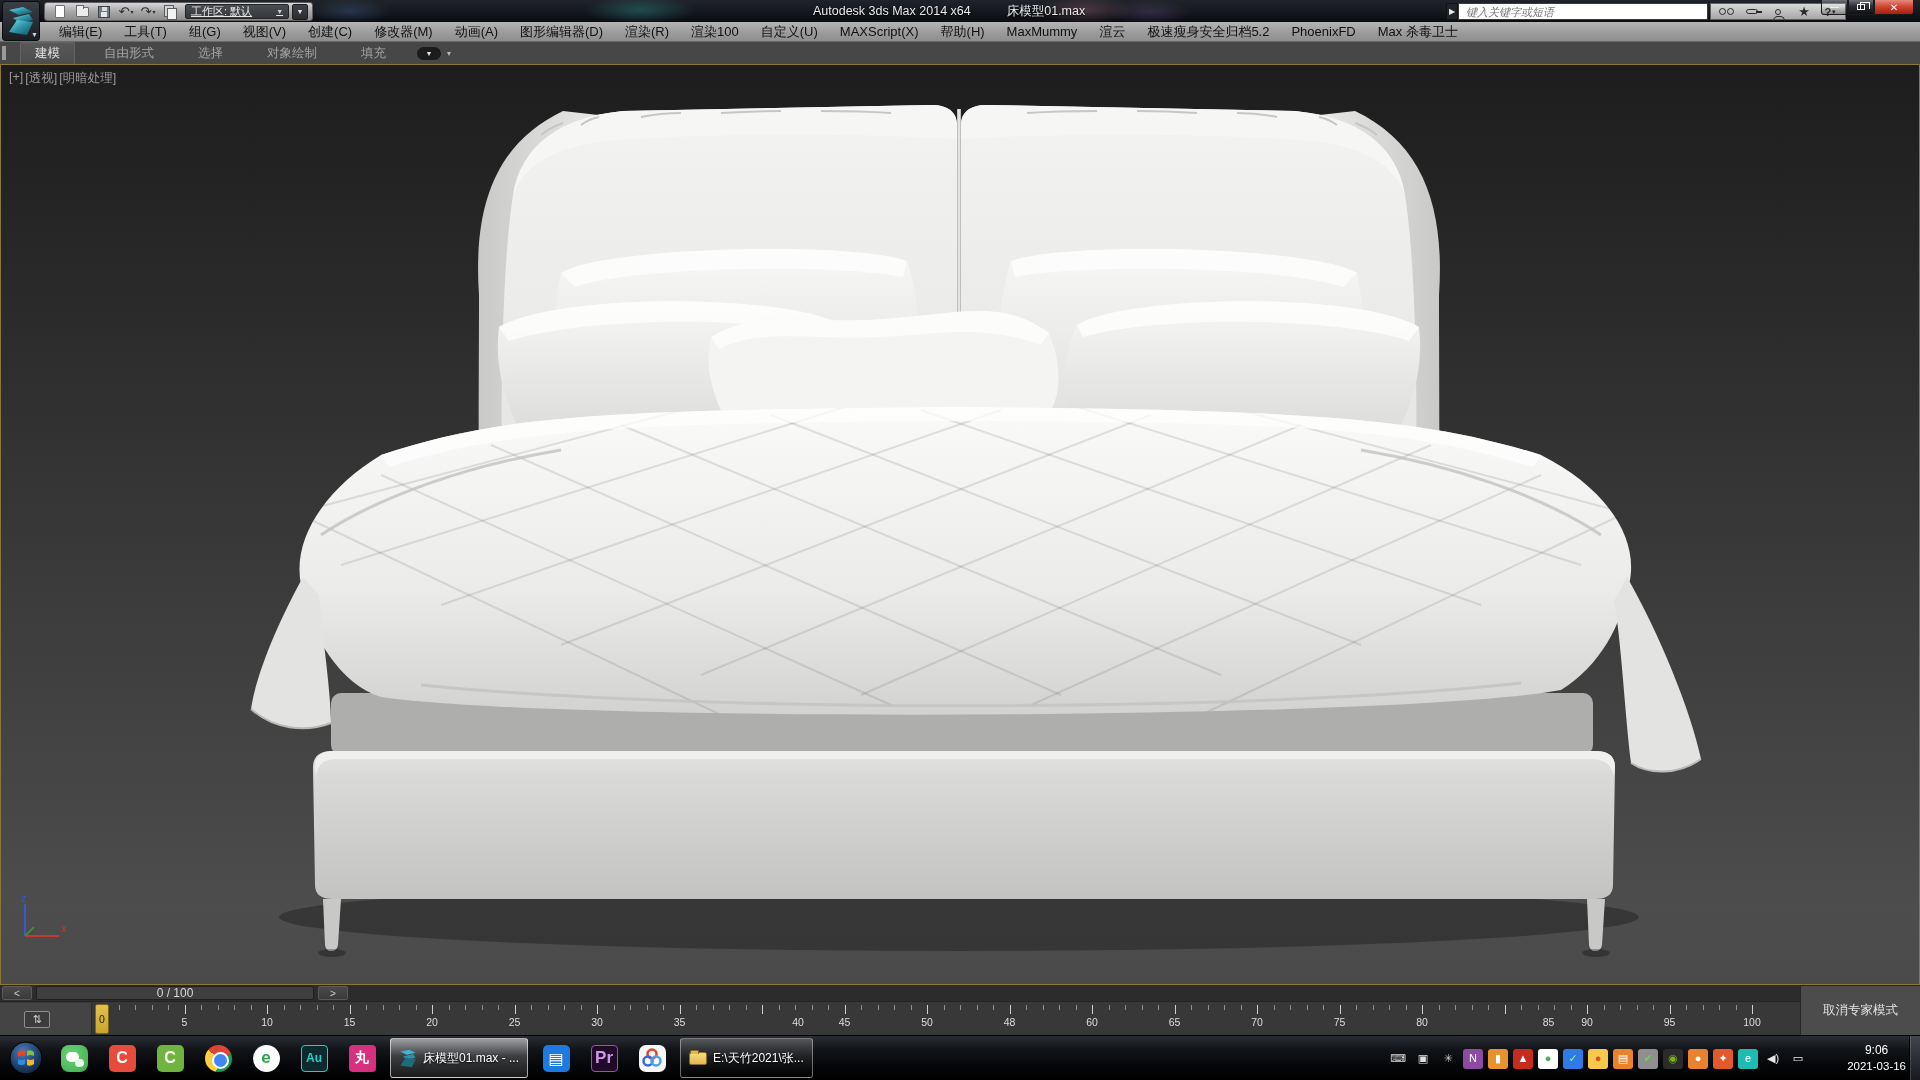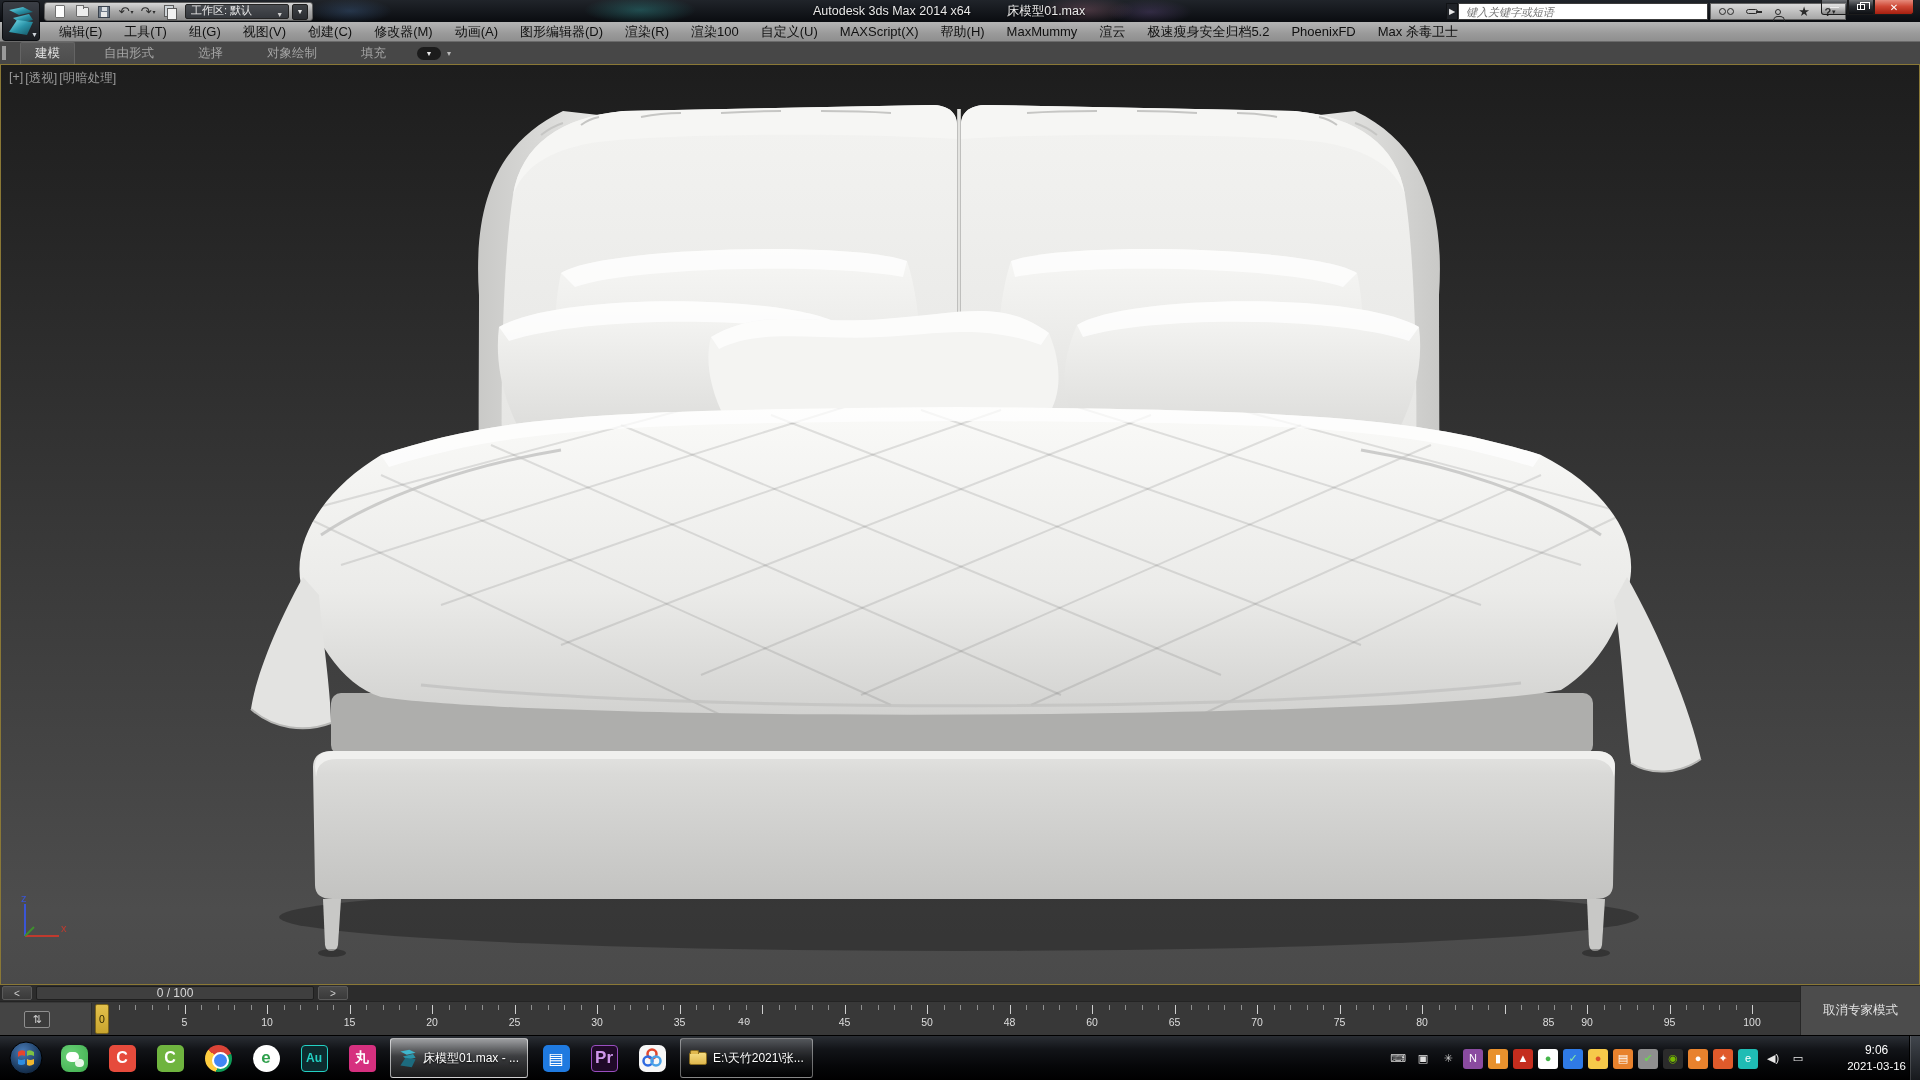--- a/index.html
+++ b/index.html
@@ -25,22 +25,22 @@
   .ic-page{width:10px;height:13px;background:#fdfdfd;border:1px solid #707070;border-radius:1px;}
   .ic-folder{width:13px;height:10px;background:#ececec;border:1px solid #6a6a6a;border-radius:1px;position:relative;}
   .ic-folder:before{content:"";position:absolute;left:-1px;top:-3px;width:6px;height:3px;background:#ececec;border:1px solid #6a6a6a;border-bottom:none;}
   .ic-save{width:12px;height:12px;background:#6f7a88;border:1px solid #39414c;position:relative;}
   .ic-save:before{content:"";position:absolute;left:2px;bottom:0;width:6px;height:5px;background:#e8e8e8;}
   .ic-save:after{content:"";position:absolute;left:3px;top:0;width:5px;height:4px;background:#dadee2;}
   .ic-arrow{font-size:13px;color:#2e2e2e;line-height:1;}
   .ic-paste{width:12px;height:13px;position:relative;}
   .ic-paste:before{content:"";position:absolute;left:0;top:0;width:8px;height:10px;background:#cfd4d8;border:1px solid #5c5c5c;}
   .ic-paste:after{content:"";position:absolute;left:3px;top:3px;width:8px;height:10px;background:#f2f2f2;border:1px solid #5c5c5c;}
-  .workspace-dd{height:15px;margin-left:4px;display:flex;align-items:flex-end;gap:24px;
-    background:linear-gradient(#4a4d52,#34373c);border:1px solid #232323;border-radius:2px;padding:0 5px;color:#e8e8e8;font-size:11px;}
+  .workspace-dd{height:15px;margin-left:4px;display:flex;align-items:center;gap:24px;
+    background:linear-gradient(#4a4d52,#34373c);border:1px solid #232323;border-radius:2px;padding:0 5px;color:#e8e8e8;font-size:11px;text-decoration:underline;}
   .workspace-dd .dd{font-size:7px;color:#cfcfcf;}
   .qat-flyout{width:16px;height:16px;margin-left:3px;display:flex;align-items:center;justify-content:center;
     background:linear-gradient(#3f4246,#2a2c30);border:1px solid #1e1e1e;border-radius:2px;color:#e8e8e8;font-size:7px;}
   .title-text{position:absolute;left:50%;top:0;transform:translateX(-54%);height:22px;display:flex;align-items:center;gap:36px;
     color:#e9e9e9;font-size:12.5px;text-shadow:0 1px 2px #000;white-space:nowrap;}
   
   .infocenter{position:absolute;right:74px;top:3px;height:17px;display:flex;align-items:center;}
   .ic-collapse{width:12px;height:17px;display:flex;align-items:center;justify-content:center;color:#e8e8e8;font-size:8px;background:#202328;border:1px solid #101215;}
   .searchbox{width:250px;height:17px;background:#fff;border:1px solid #3c3c3c;display:flex;align-items:center;padding:0 5px;}
   .searchbox input{border:none;outline:none;width:100%;font-size:11px;font-style:italic;color:#555;background:transparent;}
@@ -479,21 +479,21 @@
           <div class="tick" style="left: 1643.5px;"></div>
           <div class="tick major" style="left: 1660px;"></div>
           <span class="tick-num" style="left: 10px;">0</span>
           <span class="tick-num" style="left: 92.5px;">5</span>
           <span class="tick-num" style="left: 175px;">10</span>
           <span class="tick-num" style="left: 257.5px;">15</span>
           <span class="tick-num" style="left: 340px;">20</span>
           <span class="tick-num" style="left: 422.5px;">25</span>
           <span class="tick-num" style="left: 505px;">30</span>
           <span class="tick-num" style="left: 587.5px;">35</span>
-          <span class="tick-num" style="left: 652px; font-family: Liberation Mono, monospace;">40</span>
+          <span class="tick-num" style="left: 706px;">40</span>
           <span class="tick-num" style="left: 752.5px;">45</span>
           <span class="tick-num" style="left: 835px;">50</span>
           <span class="tick-num" style="left: 917.5px;">48</span>
           <span class="tick-num" style="left: 1000px;">60</span>
           <span class="tick-num" style="left: 1082.5px;">65</span>
           <span class="tick-num" style="left: 1165px;">70</span>
           <span class="tick-num" style="left: 1247.5px;">75</span>
           <span class="tick-num" style="left: 1330px;">80</span>
           <span class="tick-num" style="left: 1412.5px; margin-left: 44px;">85</span>
           <span class="tick-num" style="left: 1495px;">90</span>

